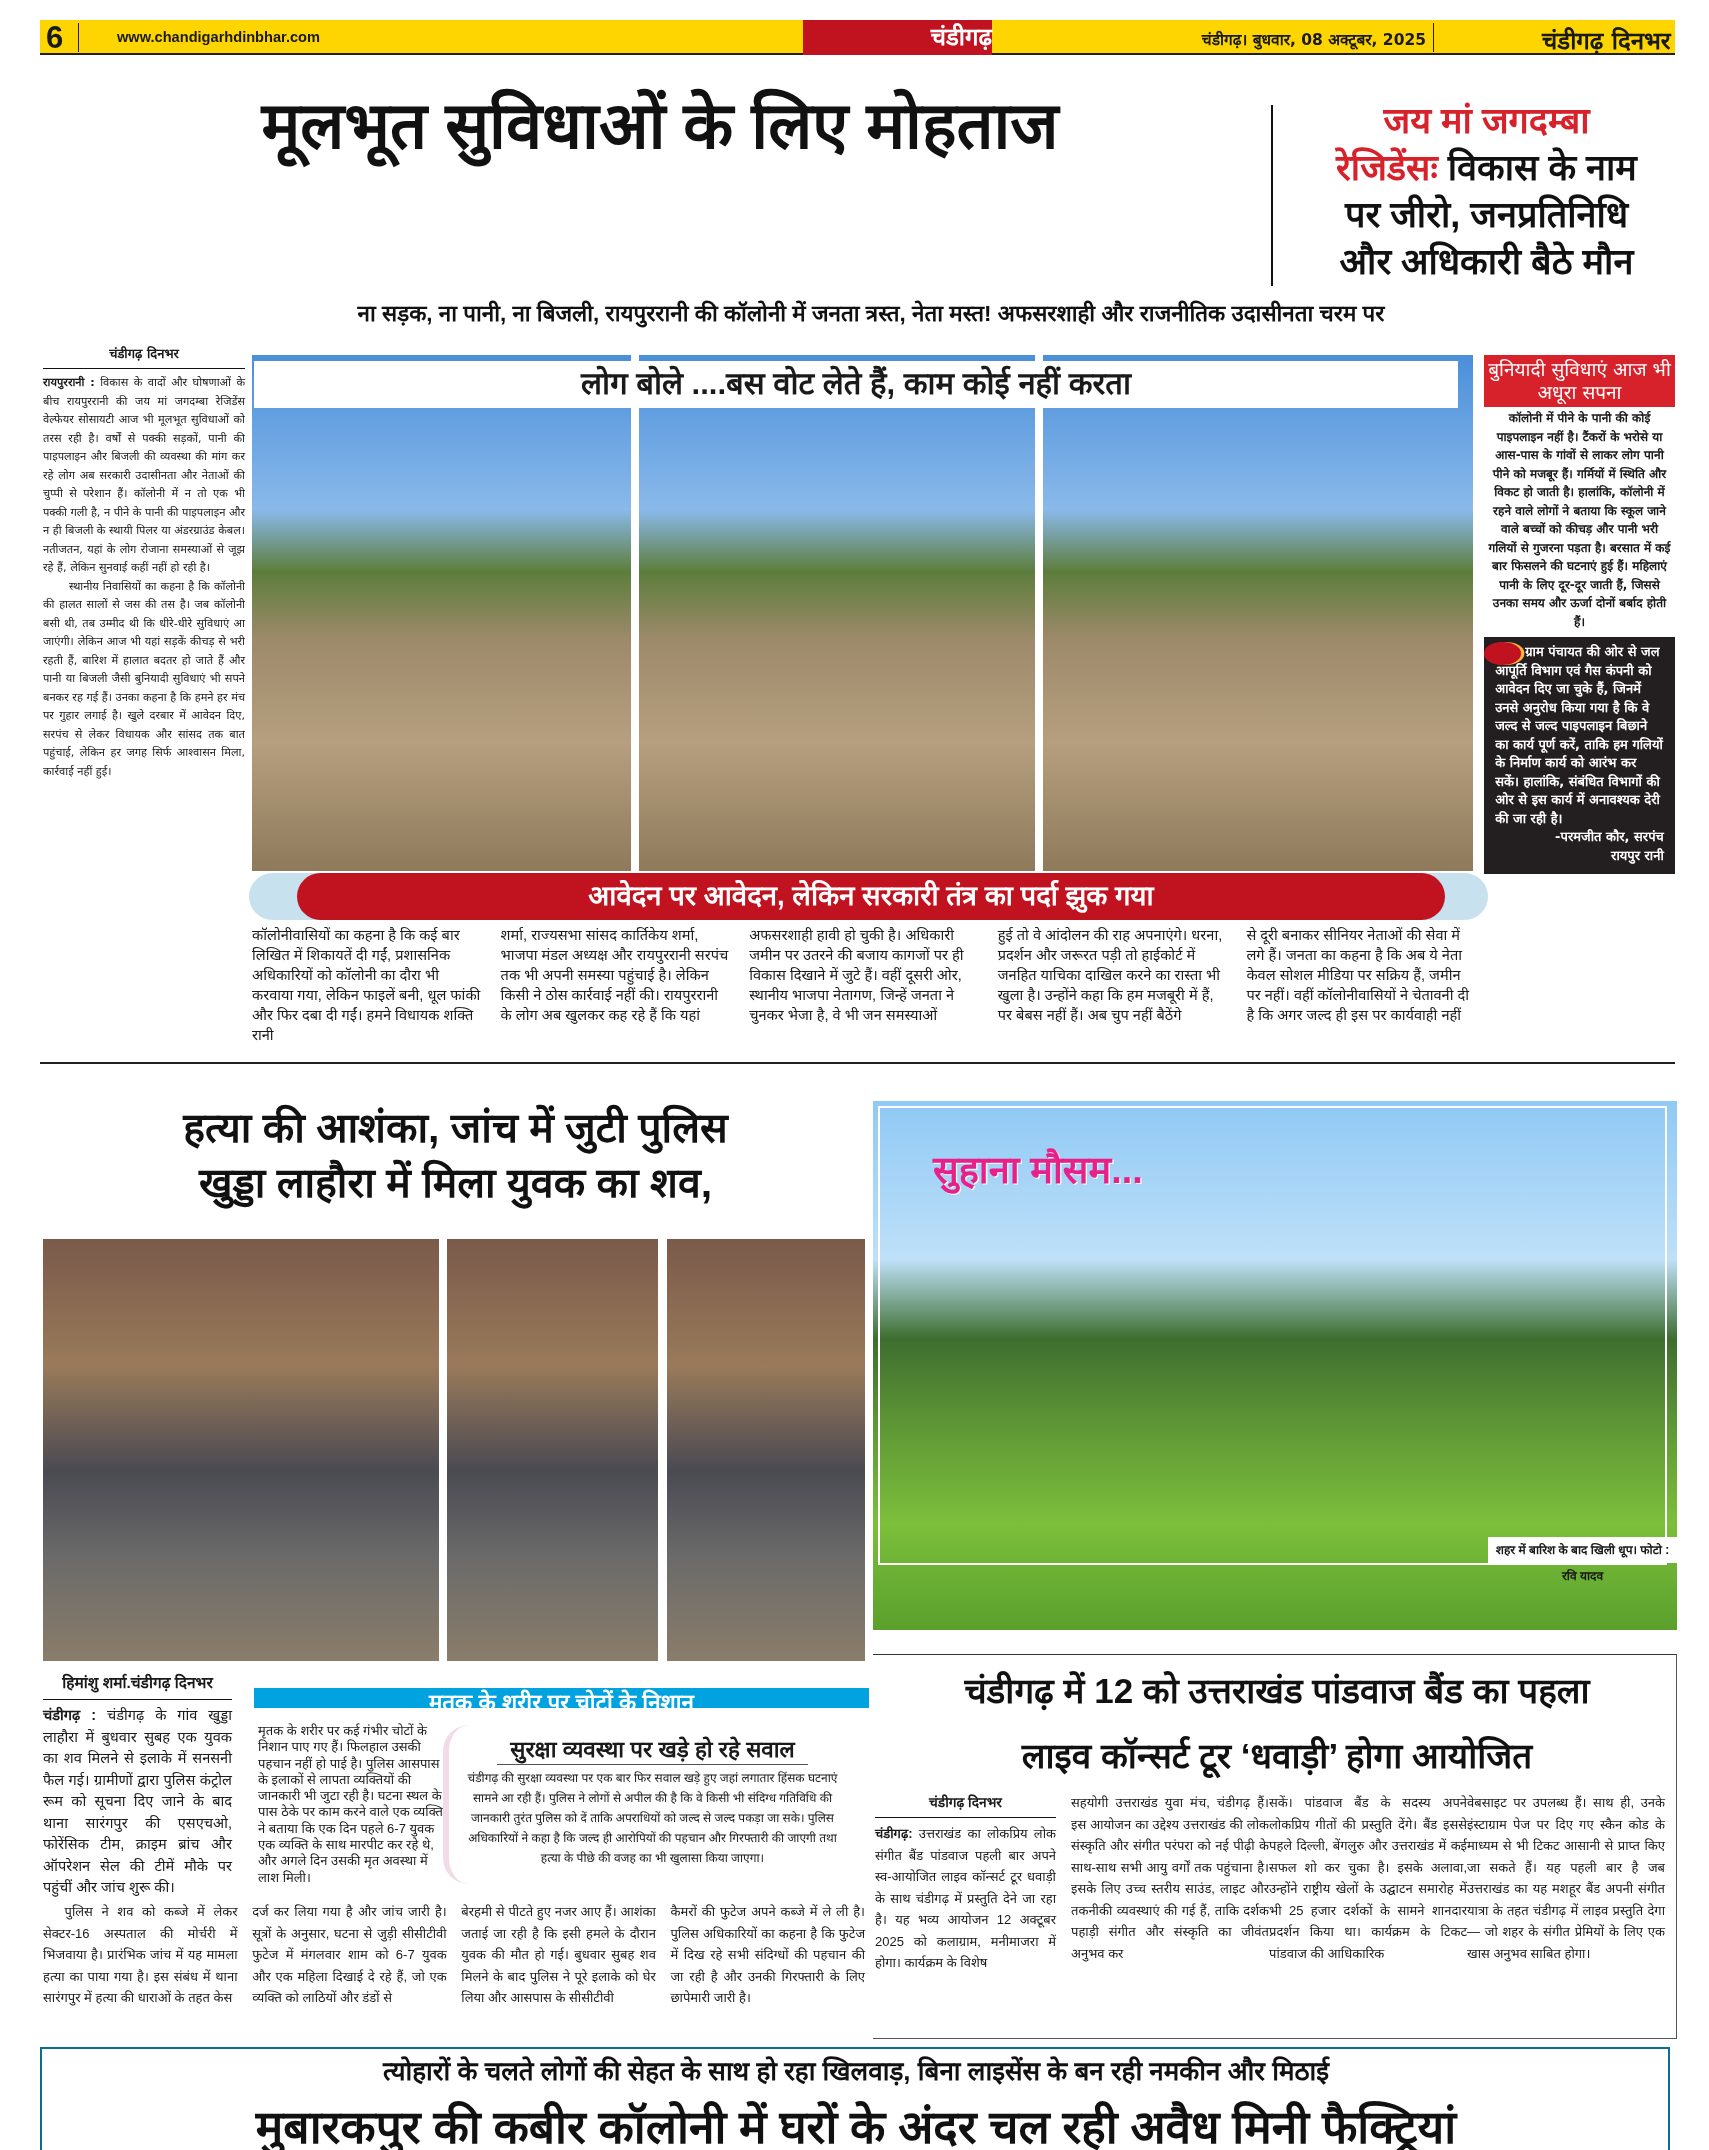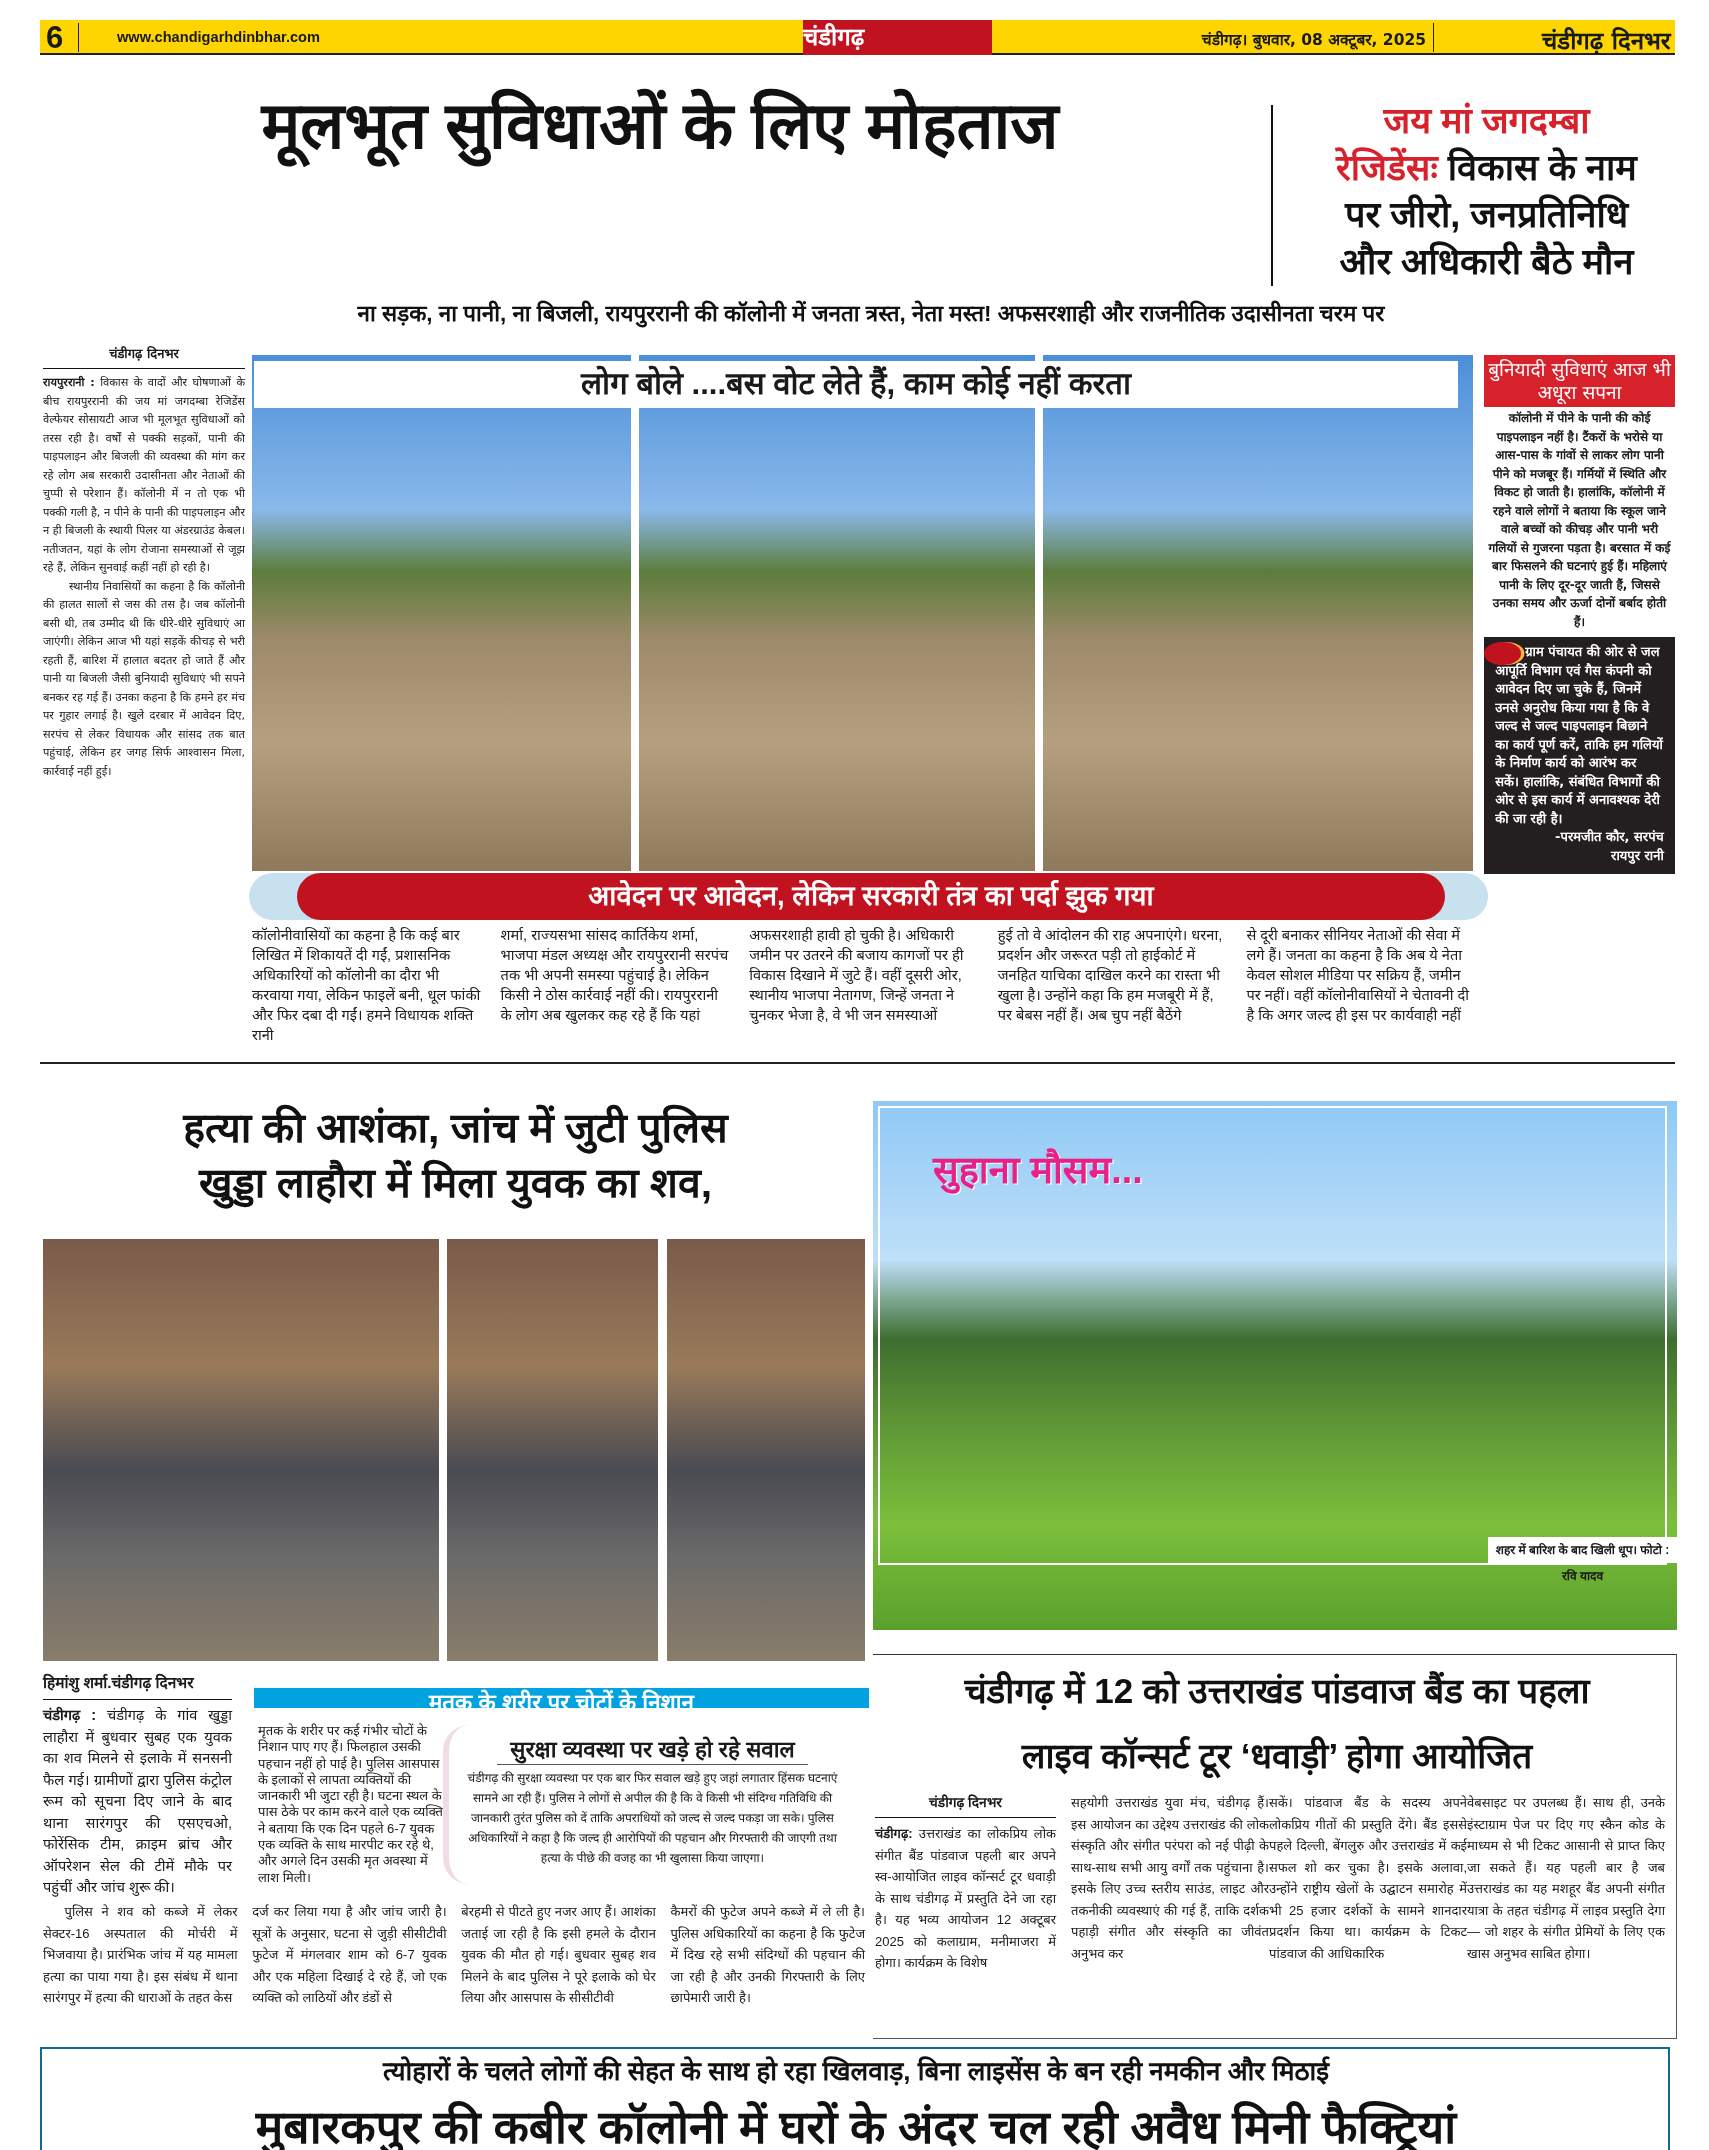--- a/index.html
+++ b/index.html
@@ -4,21 +4,21 @@
 <style>
   *{box-sizing:border-box;margin:0;padding:0}
   html,body{width:1710px;height:2693px;background:#fff;overflow:hidden}
   body{font-family:"DejaVu Sans","Liberation Sans",sans-serif;color:#1a1a1a;position:relative}
   .abs{position:absolute}
   
   .mast{left:40px;top:20px;width:1635px;height:35px;background:#ffd500;border-bottom:2.2px solid #231f20}
   .mast .pno{position:absolute;left:6px;top:0.9px;font-size:31px;font-weight:bold;line-height:34px;font-family:"Liberation Sans",sans-serif}
   .mast .vbar{position:absolute;left:38px;top:2.6px;width:1.3px;height:29px;background:#231f20}
   .mast .url{position:absolute;left:77px;top:8.6px;font-size:14.6px;font-weight:bold;font-family:"Liberation Sans",sans-serif}
-  .mast .section{position:absolute;left:763px;top:0;width:189px;height:35px;background:#c1121f;color:#fff;font-size:24px;font-weight:bold;text-align:left;line-height:34px}
+  .mast .section{position:absolute;left:763px;top:0;width:189px;height:35px;background:#c1121f;color:#fff;font-size:24px;font-weight:bold;text-align:right;line-height:34px}
   .mast .date{position:absolute;right:249px;top:7.7px;font-size:15.5px;font-weight:bold}
   .mast .vbar2{position:absolute;right:241px;top:2.6px;width:1.3px;height:29px;background:#231f20}
   .mast .brand{position:absolute;right:4.3px;top:3.4px;font-size:24px;font-weight:bold}
   
   .h1{font-weight:bold;color:#111;font-family:"Liberation Sans",sans-serif}
   .red{color:#d7212b}
   .col{font-size:11.2px;line-height:18.5px;text-align:justify;font-family:"DejaVu Sans",sans-serif}
   .cond{font-family:"Liberation Sans",sans-serif;font-size:13.3px;line-height:22.4px}
   .byline{font-weight:bold;text-align:center;font-size:13px;padding-bottom:6px;border-bottom:1.7px solid #111;margin-bottom:5.2px}
   .photo{position:absolute;overflow:hidden}
@@ -90,21 +90,21 @@
 
 <div class="abs h1" style="left:47px;top:1101px;width:817px;font-size:41px;line-height:55px;text-align:center">
   <div>हत्या की आशंका, जांच में जुटी पुलिस</div>
   <div>खुड्डा लाहौरा में मिला युवक का शव,</div>
 </div>
 <div class="photo street" style="left:43px;top:1239px;width:396px;height:422px"></div>
 <div class="photo street" style="left:447px;top:1239px;width:211px;height:422px"></div>
 <div class="photo street" style="left:667px;top:1239px;width:198px;height:422px"></div>
 
 <div class="abs" style="left:43px;top:1671px;width:189px">
-  <div class="byline" style="text-align:left;font-family:'Liberation Sans',sans-serif;font-size:15.5px">हिमांशु शर्मा.चंडीगढ़ दिनभर</div>
+  <div class="byline" style="text-align:center;font-family:'Liberation Sans',sans-serif;font-size:15.5px">हिमांशु शर्मा.चंडीगढ़ दिनभर</div>
   <p class="cond" style="font-size:14.6px;line-height:21.5px;text-align:justify"><b>चंडीगढ़ :</b> <span>चंडीगढ़ के गांव खुड्डा लाहौरा में बुधवार सुबह एक युवक का शव मिलने से इलाके में सनसनी फैल गई। ग्रामीणों द्वारा पुलिस कंट्रोल रूम को सूचना दिए जाने के बाद थाना सारंगपुर की एसएचओ, फोरेंसिक टीम, क्राइम ब्रांच और ऑपरेशन सेल की टीमें मौके पर पहुंचीं और जांच शुरू की।</span></p>
 </div>
 
 <div class="abs" style="left:254px;top:1688px;width:615px;height:20px;background:#00a3e0;color:#fff;font-size:22.4px;font-weight:bold;text-align:center;line-height:30px;font-family:'Liberation Sans',sans-serif">मृतक के शरीर पर चोटों के निशान</div>
 <p class="abs cond" style="left:258px;top:1723px;width:185px;font-size:13px;line-height:16.3px">मृतक के शरीर पर कई गंभीर चोटों के निशान पाए गए हैं। फिलहाल उसकी पहचान नहीं हो पाई है। पुलिस आसपास के इलाकों से लापता व्यक्तियों की जानकारी भी जुटा रही है। घटना स्थल के पास ठेके पर काम करने वाले एक व्यक्ति ने बताया कि एक दिन पहले 6-7 युवक एक व्यक्ति के साथ मारपीट कर रहे थे, और अगले दिन उसकी मृत अवस्था में लाश मिली।</p>
 
 <div class="abs" style="left:443px;top:1725px;width:413px;height:159px;border-radius:26px;border-left:6px solid #f0dbe6;background:#fff;padding:7.7px 17px;text-align:center">
   <div style="font-size:22.4px;font-weight:bold;border-bottom:1.7px solid #555;display:inline-block;padding:0 13px;font-family:'Liberation Sans',sans-serif">सुरक्षा व्यवस्था पर खड़े हो रहे सवाल</div>
   <p class="cond" style="font-size:12px;line-height:20px;margin-top:3.4px">चंडीगढ़ की सुरक्षा व्यवस्था पर एक बार फिर सवाल खड़े हुए जहां लगातार हिंसक घटनाएं सामने आ रही हैं। पुलिस ने लोगों से अपील की है कि वे किसी भी संदिग्ध गतिविधि की जानकारी तुरंत पुलिस को दें ताकि अपराधियों को जल्द से जल्द पकड़ा जा सके। पुलिस अधिकारियों ने कहा है कि जल्द ही आरोपियों की पहचान और गिरफ्तारी की जाएगी तथा हत्या के पीछे की वजह का भी खुलासा किया जाएगा।</p>
 </div>

